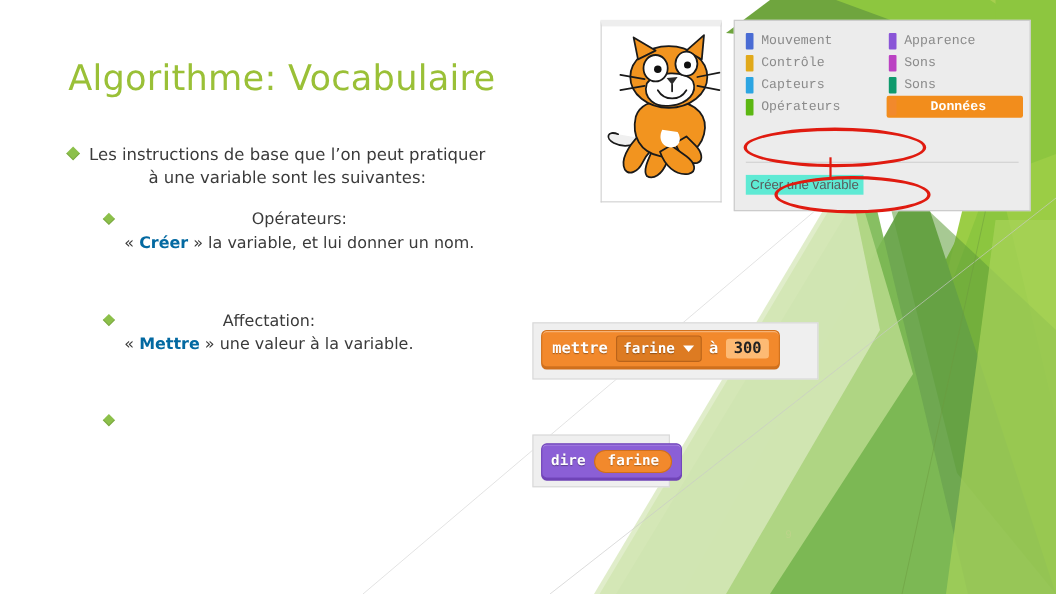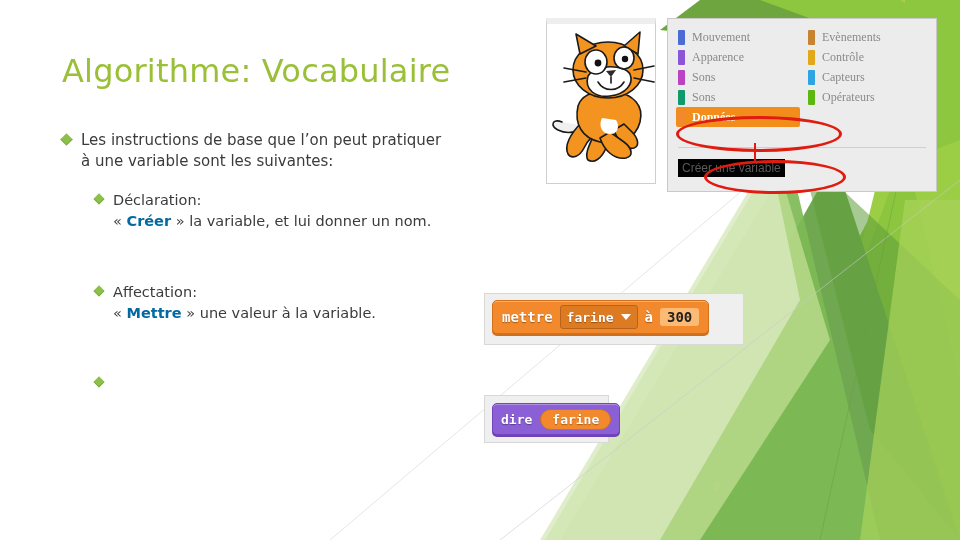--- a/index.html
+++ b/index.html
@@ -34,21 +34,21 @@
   .dia{
     flex:0 0 auto;margin-top:5px;margin-right:10px;
     width:9px;height:9px;background:#8cc04a;
     transform:rotate(45deg);
     box-shadow:inset -1px -1px 0 rgba(0,0,0,.12);
   }
   .dia.sm{width:8px;height:8px;margin-top:5px;}
   .txt{color:#3b3b3b;font-size:14.5px;line-height:1.42;}
   .txt.l1{font-size:15px;}
   .kw{color:#0369a1;font-weight:bold;}
-  .ln2{display:block;}
+  .ln2{display:block;text-align:center;}
 
   
   .catpanel{
     position:absolute;left:546px;top:18px;width:110px;height:166px;
     background:#ffffff;border:1px solid #cfcfcf;border-top:6px solid #eeeeee;
     box-sizing:border-box;
   }
   .catwrap{position:absolute;left:548px;top:26px;width:112px;height:160px;}
 
   
@@ -58,30 +58,30 @@
   }
   .palgrid{
     position:absolute;left:8px;top:8px;width:254px;
     display:grid;grid-template-columns:1fr 1fr;column-gap:6px;row-gap:0px;
   }
   .palitem{
     display:flex;align-items:center;height:20px;padding-left:2px;
     box-sizing:border-box;
   }
   .swatch{flex:0 0 auto;width:7px;height:15px;margin-right:7px;border-radius:1px;}
-  .pallabel{font-size:12px;color:#8a8a8a;font-family:Liberation Serif, serif;white-space:nowrap;}
-  .palitem.sel{background:#f28d1c;border-radius:2px;}
+  .pallabel{font-size:12px;color:#8a8a8a;font-family:Liberation Mono, monospace;white-space:nowrap;}
+  .palitem.sel{background:#f28d1c;border-radius:2px;gap:24px;}
   .palitem.sel .pallabel{color:#ffffff;font-weight:bold;}
   .palitem.sel .swatch{background:#f28d1c;}
 
   .palsep{position:absolute;left:10px;top:128px;width:248px;height:1px;background:#cfcfcf;}
   .createbtn{
     position:absolute;left:10px;top:140px;
     font-size:12px;color:#5a5a5a;font-family:"Liberation Sans",sans-serif;
-    background:#000000;padding:2px 4px;white-space:nowrap;
+    background:#5eead4;padding:2px 4px;white-space:nowrap;
   }
 
   
   .ellipse{position:absolute;border:3px solid #e01b10;border-radius:50%;background:transparent;}
   .el-donnees{left:676px;top:116px;width:160px;height:30px;}
   .el-creer{left:704px;top:160px;width:136px;height:28px;}
   .redline{position:absolute;left:754px;top:143px;width:2px;height:20px;background:#e01b10;}
 
   
   .blockframe{position:absolute;background:#efefef;border:1px solid #d8d8d8;box-sizing:border-box;}
@@ -170,21 +170,21 @@
         <span class="ln2">Les instructions de base que l’on peut pratiquer</span>
         <span class="ln2">à une variable sont les suivantes:</span>
       </span>
     </div>
   </div>
 
   <div class="bullet-l2 b2-a">
     <div class="row">
       <span class="dia sm"></span>
       <span class="txt">
-        <span class="ln2">Déclaration:</span>
+        <span class="ln2">Opérateurs:</span>
         <span class="ln2">
           <span>«</span>
           <span class="kw">Créer</span>
           <span>»</span>
           <span>la variable, et lui donner un nom.</span>
         </span>
       </span>
     </div>
   </div>
 
@@ -251,24 +251,20 @@
     </svg>
   </div>
 
   <div class="palette">
     <div class="palgrid">
 
       <div class="palitem">
         <span class="swatch" style="background:#4a6cd4"></span>
         <span class="pallabel">Mouvement</span>
       </div>
-      <div class="palitem">
-        <span class="swatch" style="background:#c88330"></span>
-        <span class="pallabel">Evènements</span>
-      </div>
 
       <div class="palitem">
         <span class="swatch" style="background:#8a55d7"></span>
         <span class="pallabel">Apparence</span>
       </div>
       <div class="palitem">
         <span class="swatch" style="background:#e1a91a"></span>
         <span class="pallabel">Contrôle</span>
       </div>
 

